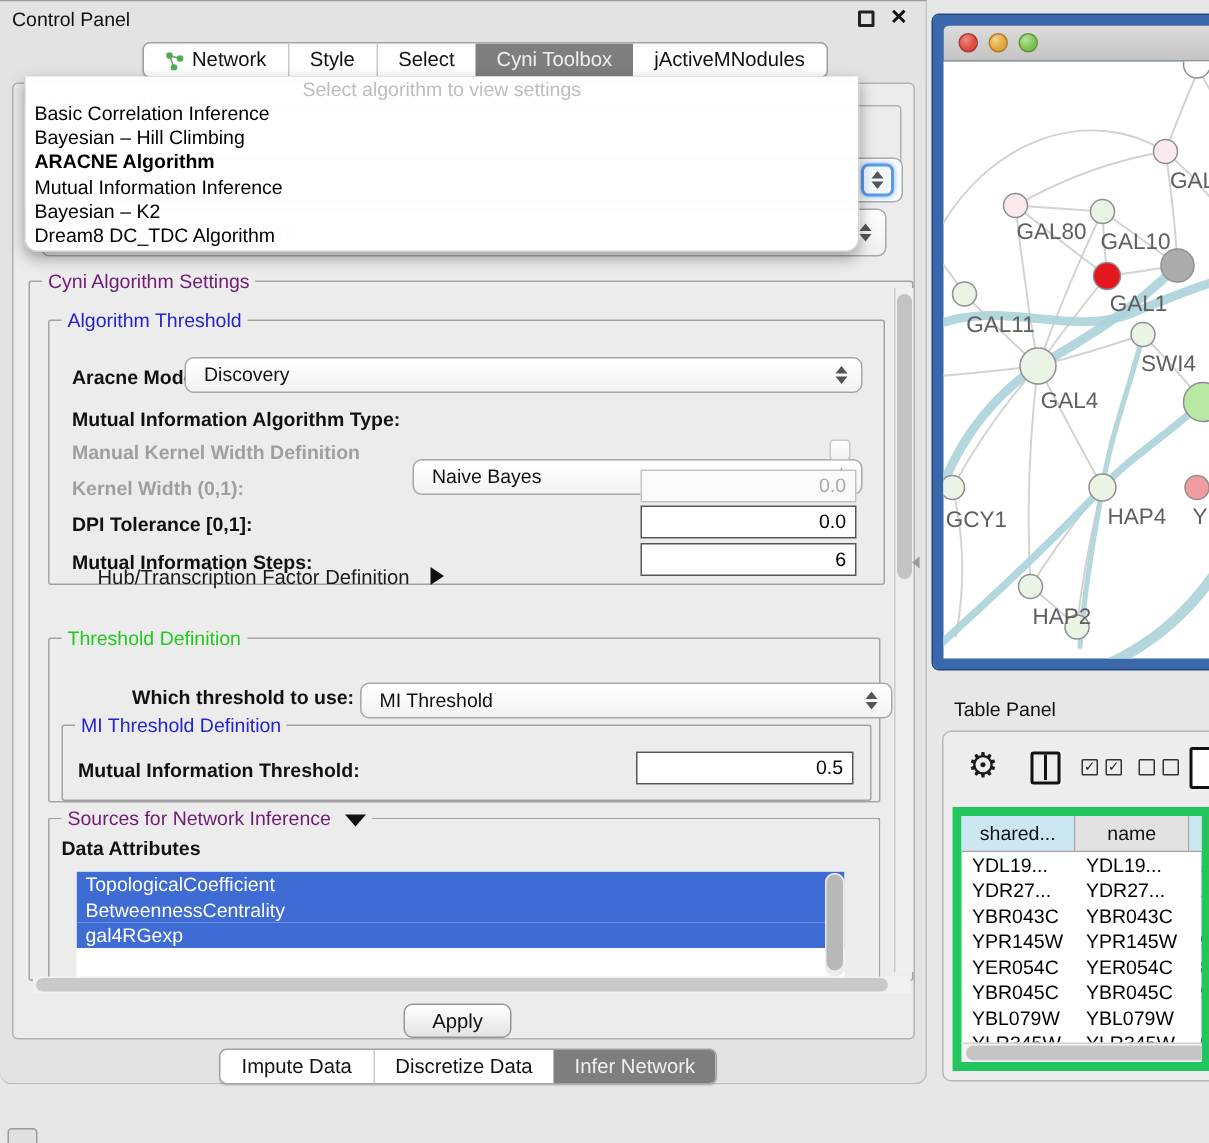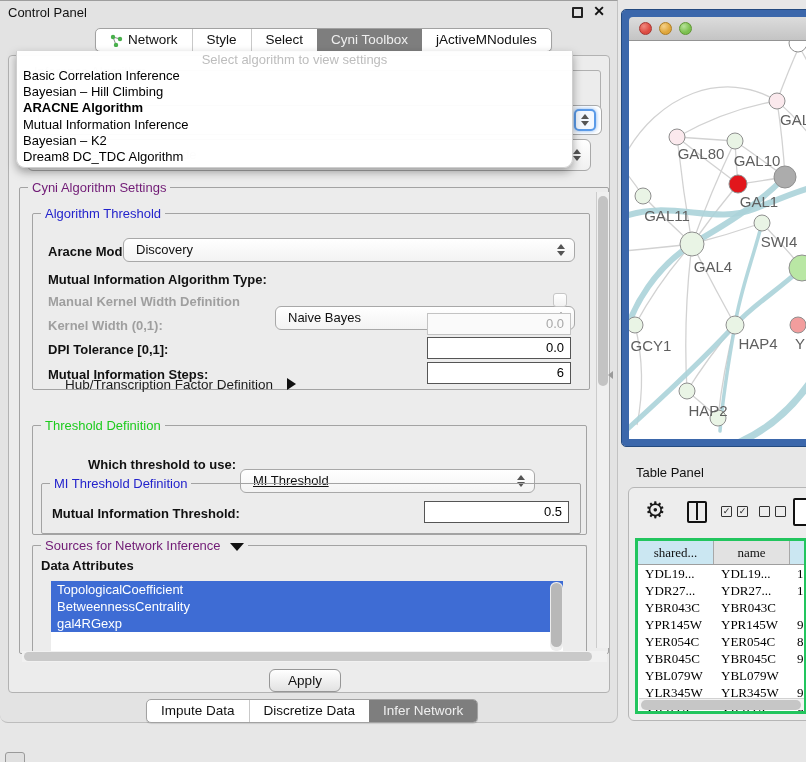--- a/index.html
+++ b/index.html
@@ -126,21 +126,21 @@
     background:#ededed; border:1px solid #b6b6b6; border-radius:6px 0 0 6px; }
   .tp-toolbar { position:absolute; left:0; top:0; width:100%; height:48px; display:flex; align-items:center; }
   .gear { position:absolute; left:16px; top:9px; font-size:23px; color:#1a1a1a; line-height:26px; }
   .split-ico { position:absolute; left:58px; top:13px; width:20px; height:22px; border:2.5px solid #111; border-radius:2px; }
   .split-ico::after { content:""; position:absolute; left:6.5px; top:0; width:2.5px; height:17px; background:#111; }
   .cb { position:absolute; top:18px; width:11px; height:11px; border:1.5px solid #333; border-radius:1px;
     font-size:9px; line-height:9px; text-align:center; color:#222; }
   .doc-ico { position:absolute; left:164px; top:10px; width:24px; height:28px; border:2.5px solid #111;
     border-radius:2px; background:#fff; }
   .tp-table { position:absolute; left:6px; top:50px; width:172px; height:176px; background:#fff;
-    border:3px solid #22c55e; overflow:hidden;font-family:Liberation Serif, serif; }
+    border:6px solid #22c55e; overflow:hidden; }
   .tp-hrow { display:flex; height:24px; border-bottom:1px solid #9e9e9e; }
   .tp-hcell { font-size:13px; color:#111; text-align:center; line-height:23px; background:#e2e2e2;
     border-right:1px solid #a8a8a8; overflow:hidden; white-space:nowrap; flex:none; }
   .tp-hcell.sel { background:#cbe7f2; }
   .tp-row { display:flex; height:17px; }
   .tp-cell { font-size:13px; color:#000; line-height:17px; padding-left:7px; overflow:hidden;
     white-space:nowrap; flex:none; }
   .tp-hscroll { position:absolute; left:1px; bottom:1px; width:170px; height:12px; background:#f2f2f2;
     border-top:1px solid #d2d2d2; }
   .tp-hthumb { position:absolute; left:2px; top:1px; width:160px; height:10px; background:#c6c6c6; border-radius:5px; }
@@ -252,21 +252,21 @@
 
         <span class="lbl plain" style="left:17px; top:189px; font-size:13.5px;margin-left:28px;">
           <span>Hub/Transcription Factor Definition</span>
           <span class="tri-right"></span>
         </span>
 
         <div class="fs" id="thresh-fs">
           <span class="legend green">Threshold Definition</span>
 
           <span class="lbl" style="left:55px; top:31px;">Which threshold to use:</span>
-          <div class="combo" style="left:207px; top:43px; width:295px;text-decoration:underline;">
+          <div class="combo" style="left:207px; top:29px; width:355px;">
             <span>MI Threshold</span>
             <span class="stepper">
               <span class="tri-up"></span>
                 <span class="tri-down"></span>
               </span>
           </div>
 
           <div class="fs" id="mith-fs">
             <span class="legend blue">MI Threshold Definition</span>
             <span class="lbl" style="left:10px; top:22px;">Mutual Information Threshold:</span>

